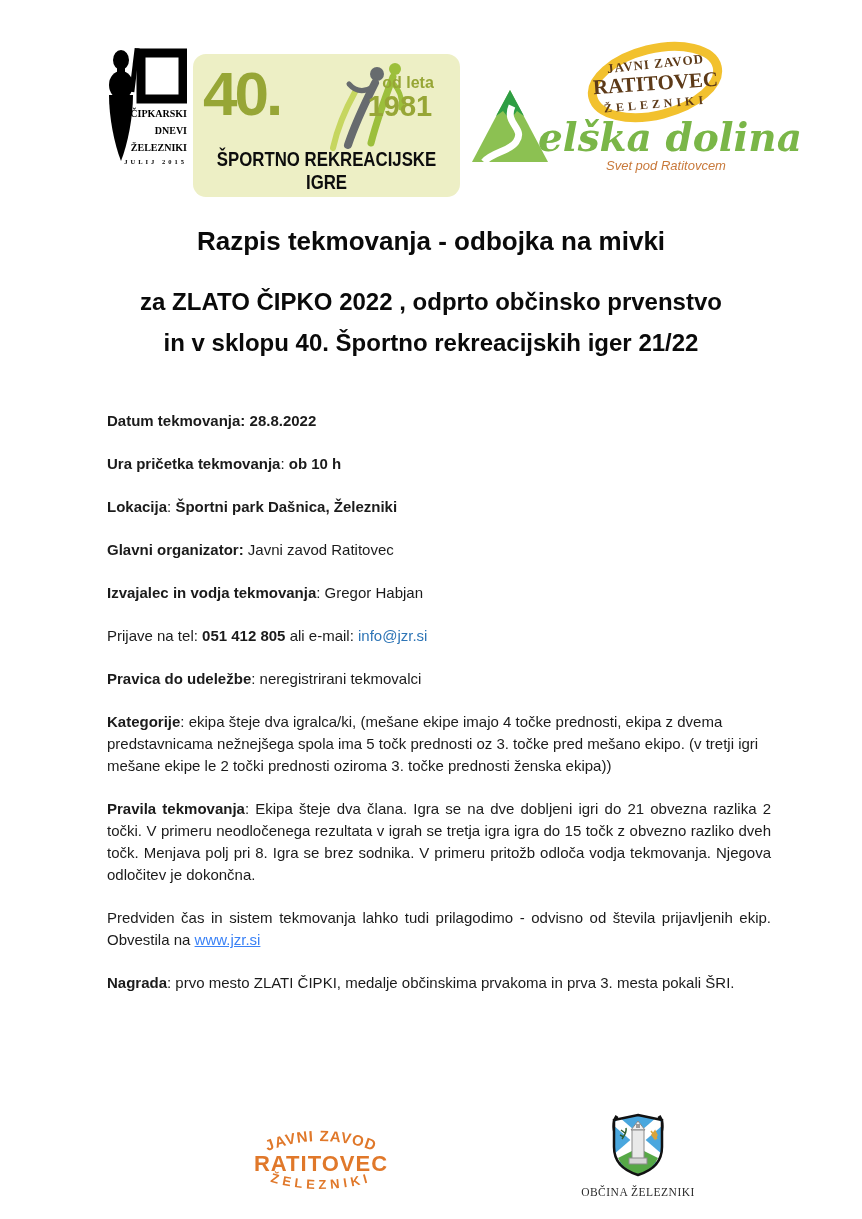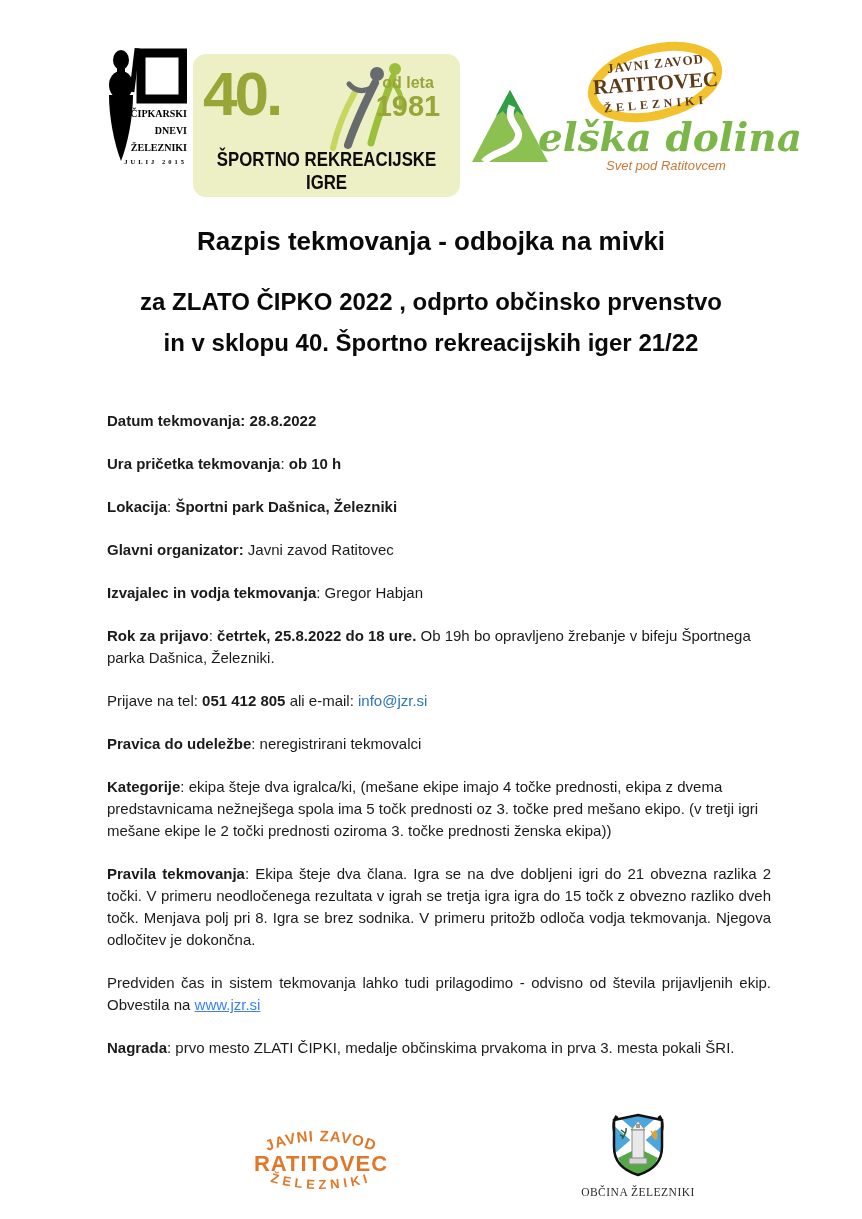--- a/index.html
+++ b/index.html
@@ -11,21 +11,21 @@
   .logo-cipkarski .txt{position:absolute;right:0;text-align:left;
         font-family:"Liberation Serif",serif;font-weight:700;font-size:10px;line-height:17px;color:#000;}
   .logo-cipkarski .date{position:absolute;right:0;top:113px;font-family:"Liberation Serif",serif;
         font-size:6.5px;font-weight:700;letter-spacing:3px;color:#000;}
 
   .logo-igre{position:absolute;left:193px;top:54px;width:267px;height:143px;background:#EDEFC5;border-radius:13px;}
   .logo-igre .num{position:absolute;left:10px;top:4px;font-size:62px;font-weight:800;
         letter-spacing:-3px;color:#97A636;}
   .logo-igre .odleta{position:absolute;right:12px;top:20px;width:80px;text-align:center;
         color:#97A636;font-size:16px;font-weight:700;}
-  .logo-igre .year{position:absolute;right:12px;top:36px;width:80px;text-align:center;
+  .logo-igre .year{position:absolute;right:20px;top:36px;width:80px;text-align:center;
         color:#97A636;font-size:29px;font-weight:800;}
   .logo-igre .cap{position:absolute;left:0;bottom:3px;width:267px;text-align:center;
         font-size:20px;font-weight:800;color:#0d0d0d;transform:scaleX(.84);letter-spacing:0px;}
 
   .logo-selska{position:absolute;left:466px;top:88px;width:254px;height:88px;}
   .logo-selska .script{position:absolute;left:72px;top:26px;font-family:"DejaVu Serif",serif;
         font-style:italic;font-weight:700;font-size:39px;color:#7AB648;white-space:nowrap;}
   .logo-selska .tag{position:absolute;left:140px;top:70px;width:112px;text-align:right;
         font-style:italic;font-size:13px;color:#C8793B;white-space:nowrap;}
 
@@ -123,21 +123,20 @@
     <div>za ZLATO ČIPKO 2022 , odprto občinsko prvenstvo</div>
     <div>in v sklopu 40. Športno rekreacijskih iger 21/22</div>
   </div>
 
   <div class="body-text">
       <p class="para"><span class="seg-bold">Datum tekmovanja: 28.8.2022</span></p>
       <p class="para"><span class="seg-bold">Ura pričetka tekmovanja</span><span class="seg-normal">: </span><span class="seg-bold">ob 10 h</span></p>
       <p class="para"><span class="seg-bold">Lokacija</span><span class="seg-normal">: </span><span class="seg-bold">Športni park Dašnica, Železniki</span></p>
       <p class="para"><span class="seg-bold">Glavni organizator:</span><span class="seg-normal">  Javni zavod Ratitovec</span></p>
       <p class="para"><span class="seg-bold">Izvajalec in vodja tekmovanja</span><span class="seg-normal">:  Gregor Habjan</span></p>
-      <p class="para"><span class="seg-bold">Rok za prijavo</span><span class="seg-normal">: </span><span class="seg-bold">četrtek, 25.8.2022 do 18 ure.</span><span class="seg-normal"> Ob 19h bo opravljeno žrebanje v bifeju Športnega parka Dašnica, Železniki.</span></p>
       <p class="para"><span class="seg-normal">Prijave na tel: </span><span class="seg-bold">051 412 805</span><span class="seg-normal">  ali e-mail: </span><a class="seg-mail">info@jzr.si</a></p>
       <p class="para"><span class="seg-bold">Pravica do udeležbe</span><span class="seg-normal">: neregistrirani tekmovalci</span></p>
       <p class="para"><span class="seg-bold">Kategorije</span><span class="seg-normal">:  ekipa šteje dva igralca/ki,  (mešane ekipe imajo 4 točke prednosti, ekipa z dvema predstavnicama nežnejšega spola ima 5 točk prednosti oz 3. točke pred mešano ekipo. (v tretji igri mešane ekipe le 2 točki  prednosti oziroma 3. točke prednosti ženska ekipa))</span></p>
       <p class="para justify"><span class="seg-bold">Pravila tekmovanja</span><span class="seg-normal">: Ekipa šteje dva člana. Igra se na dve dobljeni igri do 21 obvezna razlika 2 točki. V primeru neodločenega rezultata v igrah se tretja igra igra do 15 točk z obvezno razliko dveh točk. Menjava polj pri 8. Igra se brez sodnika. V primeru pritožb odloča vodja tekmovanja. Njegova odločitev je dokončna.</span></p>
       <p class="para justify"><span class="seg-normal">Predviden čas in sistem tekmovanja lahko tudi prilagodimo - odvisno od števila prijavljenih ekip. Obvestila na </span><a class="seg-link">www.jzr.si</a></p>
       <p class="para"><span class="seg-bold">Nagrada</span><span class="seg-normal">: prvo mesto ZLATI ČIPKI, medalje občinskima prvakoma in prva 3. mesta pokali ŠRI.</span></p>
     </div>
 
   <div class="logo-jzr-footer">
     <svg width="150" height="74" viewBox="0 0 150 74" style="position:absolute;left:0;top:0">

